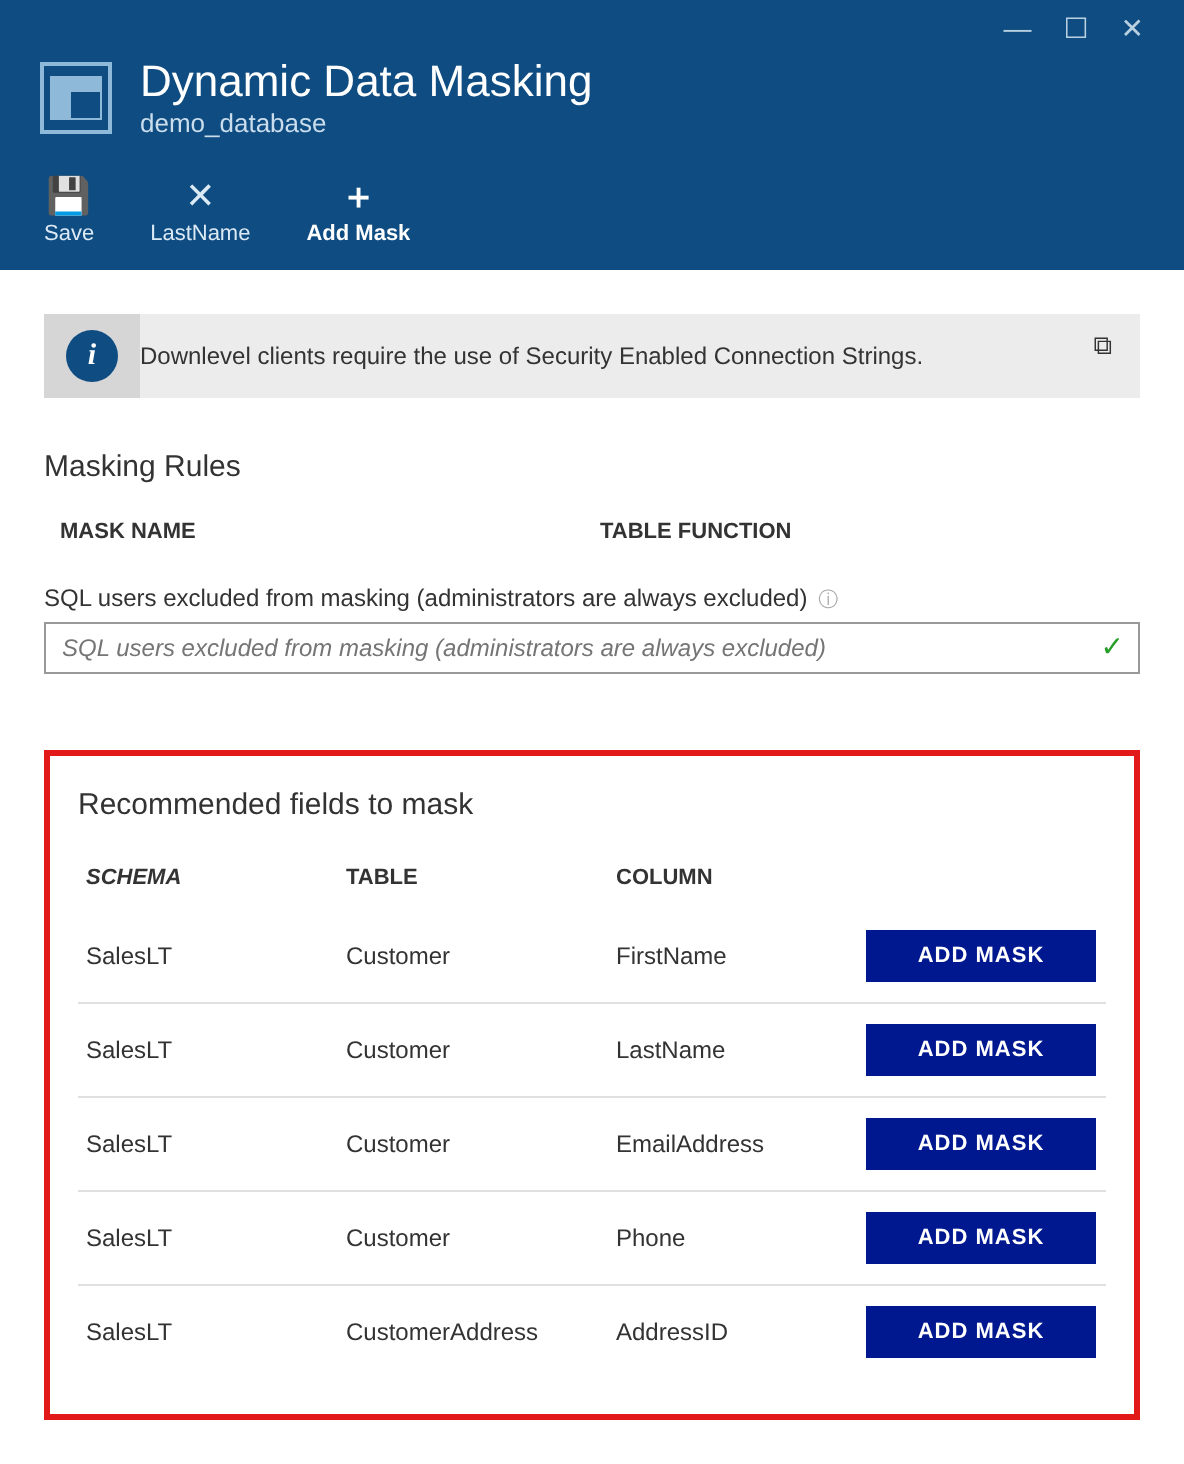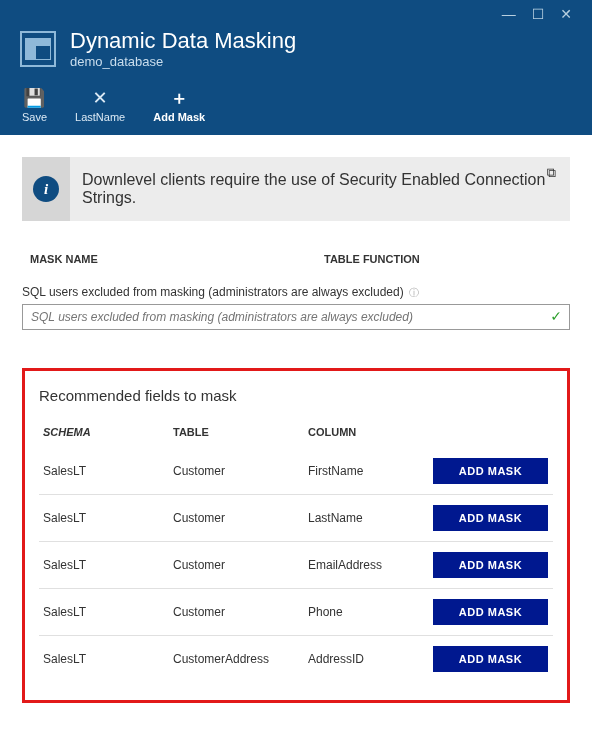--- a/index.html
+++ b/index.html
@@ -16,26 +16,26 @@
     .toolbar { display: flex; gap: 28px; padding: 16px 0 12px 2px; }
     .toolbar-btn { display: flex; flex-direction: column; align-items: center; gap: 4px; color: #dceaf5; font-size: 11px; cursor: pointer; }
     .toolbar-btn.active { color: #fff; font-weight: 600; }
     .toolbar-btn .ticon { font-size: 18px; line-height: 1; }
     
     .content { padding: 22px 22px 40px 22px; }
     
     .info-banner { display: flex; align-items: stretch; background: #ececec; margin-bottom: 26px; position: relative; }
     .info-icon-box { width: 48px; background: #d6d6d6; display: flex; align-items: center; justify-content: center; }
     .info-icon { width: 26px; height: 26px; border-radius: 50%; background: #0f4c81; color: #fff; display: flex; align-items: center; justify-content: center; font-style: italic; font-family: Georgia, serif; font-weight: bold; font-size: 15px; }
-    .info-text { flex: 1; padding: 14px 12px; font-size: 16px; color: #333; }
+    .info-text { flex: 1; padding: 14px 0; font-size: 12px; color: #333; }
     .info-ext { position: absolute; right: 14px; top: 8px; font-size: 13px; color: #333; }
     
     .section-title { font-size: 15px; color: #333; margin-bottom: 12px; font-weight: 400; }
     
-    .rules-headers { display: flex; padding: 6px 8px; font-size: 11px; font-weight: 700; color: #333; gap: 24px; }
+    .rules-headers { display: flex; padding: 6px 8px; font-size: 11px; font-weight: 700; color: #333; }
     .rules-headers .col1 { flex: 0 0 270px; }
     .empty-msg { padding: 20px 10px 24px 10px; font-size: 13px; color: #333; border-bottom: 1px solid #d0d0d0; }
     
     .excluded-section { margin-top: 14px; }
     .excluded-label { font-size: 12px; color: #333; margin-bottom: 4px; }
     .excluded-label .help { color: #aaa; font-size: 10px; margin-left: 2px; }
     .excluded-input-wrap { position: relative; }
     .excluded-input { width: 100%; border: 1px solid #999; padding: 5px 28px 5px 8px; font-style: italic; color: #888; font-size: 12px; height: 26px; }
     .check-mark { position: absolute; right: 8px; top: 4px; color: #2a9e2a; font-size: 14px; }
     
@@ -87,20 +87,21 @@
 <div class="content">
 
   <div class="info-banner">
     <div class="info-icon-box">
       <div class="info-icon">i</div>
     </div>
     <div class="info-text">Downlevel clients require the use of Security Enabled Connection Strings.</div>
     <span class="info-ext">⧉</span>
   </div>
 
+  <div class="section-title">Masking Rules</div>
   <div class="rules-headers">
     <div class="col1">MASK NAME</div>
     <div>TABLE FUNCTION</div>
   </div>
 
   <div class="excluded-section">
     <div class="excluded-label">
       <span>SQL users excluded from masking (administrators are always excluded)</span>
       <span class="help">ⓘ</span>
     </div>

